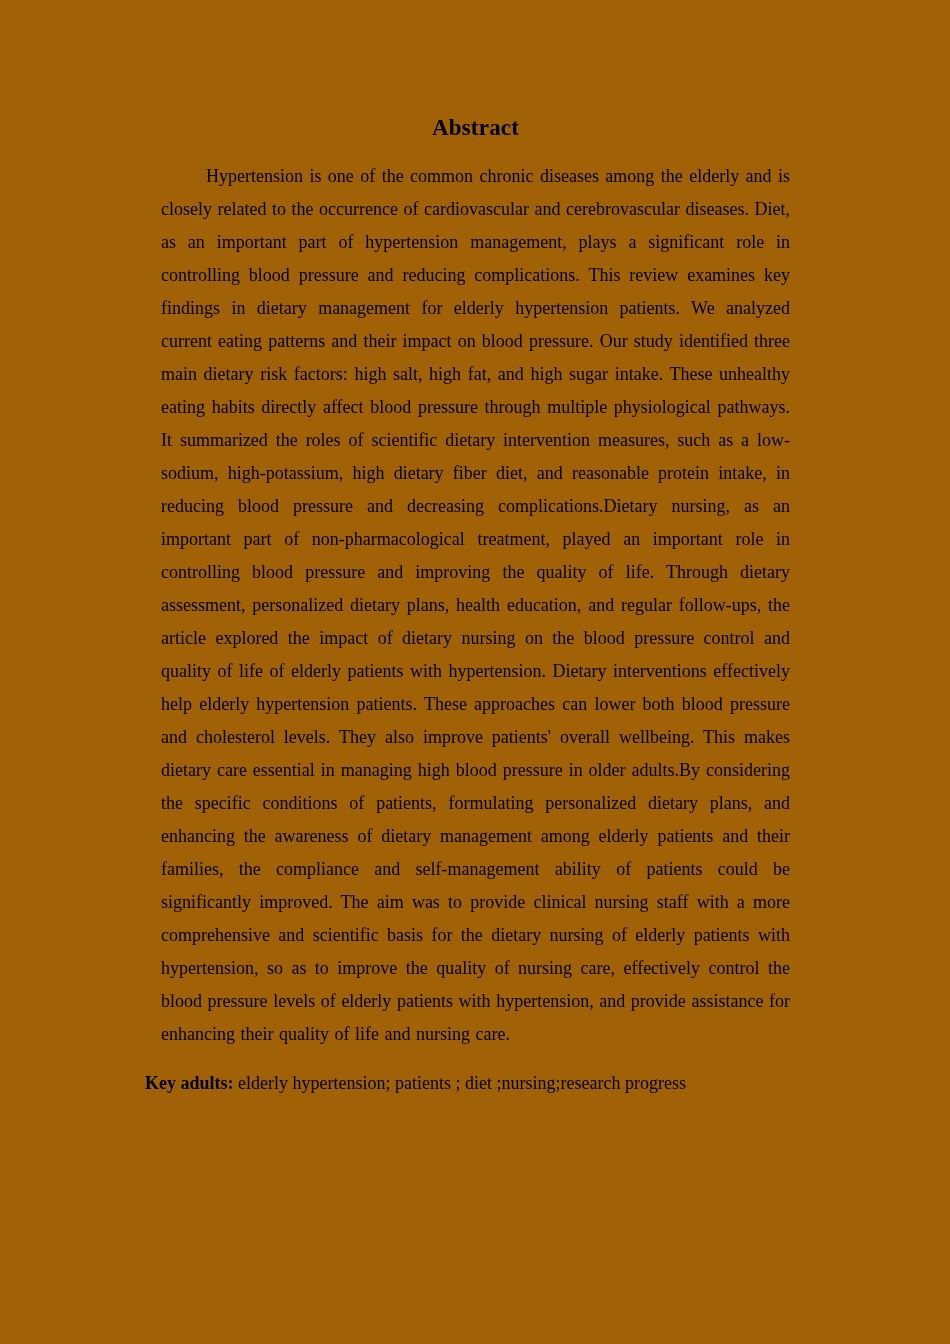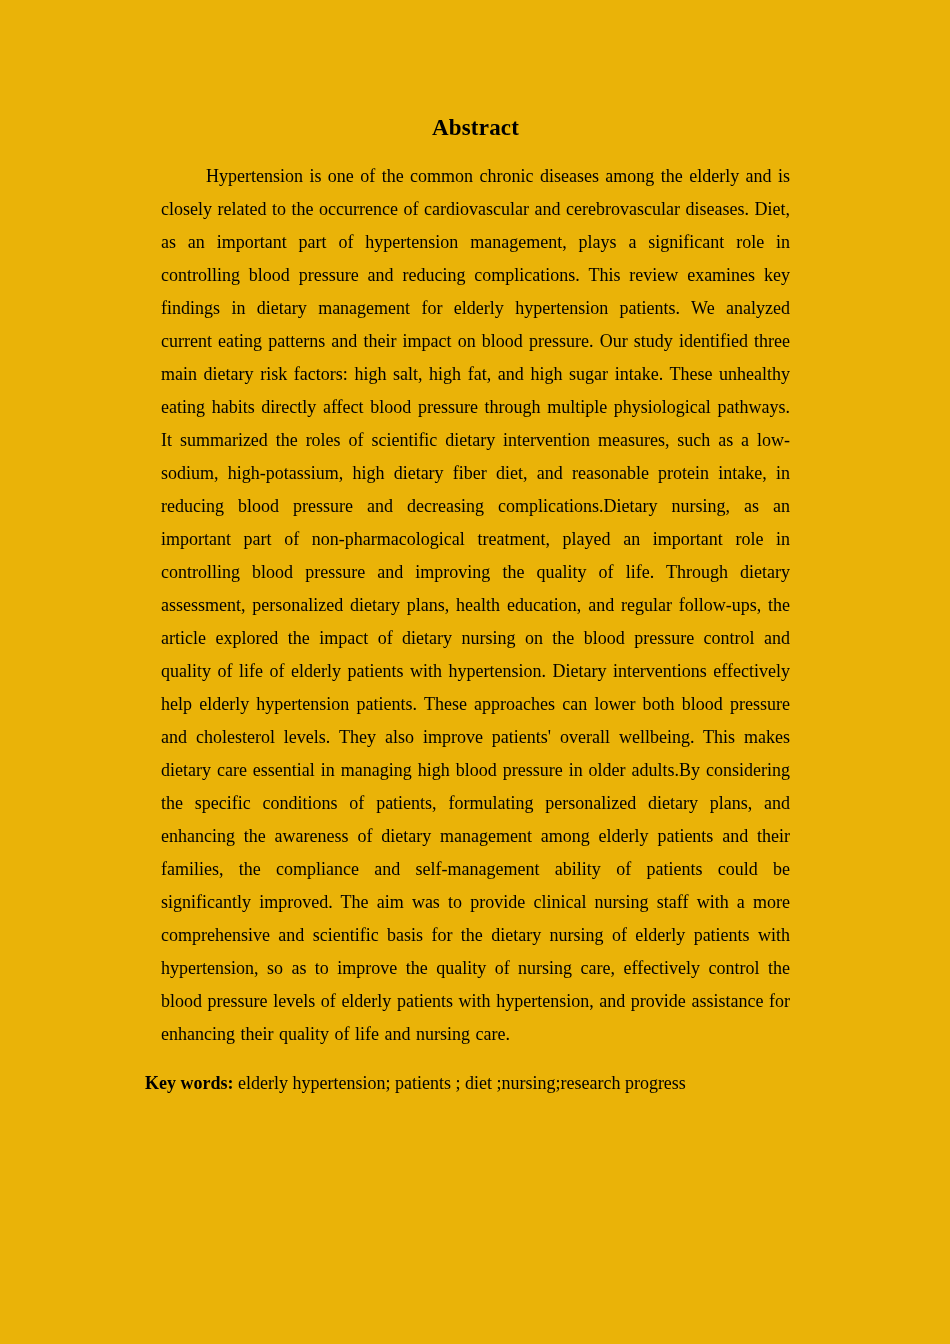--- a/index.html
+++ b/index.html
@@ -5,21 +5,21 @@
   html, body {
     margin: 0;
     padding: 0;
     background: #ffffff;
   }
   .page {
     position: relative;
     width: 950px;
     height: 1344px;
     box-sizing: border-box;
-    background: #eab308;
+    background: #a16207;
     color: #000000;
     padding: 111px 144px 0 145px;
     font-family: "Liberation Serif", "DejaVu Serif", serif;
     overflow: hidden;
   }
   .doc-title {
     margin: 0 0 3px 0;
     font-size: 23px;
     line-height: 33px;
     font-weight: bold;
@@ -47,16 +47,16 @@
 </style>
 </head>
 <body>
 
 <div class="page">
   <h1 class="doc-title">Abstract</h1>
 
   <p class="abstract-text">Hypertension is one of the common chronic diseases among the elderly and is closely related to the occurrence of cardiovascular and cerebrovascular diseases. Diet, as an important part of hypertension management, plays a significant role in controlling blood pressure and reducing complications. This review examines key findings in dietary management for elderly hypertension patients. We analyzed current eating patterns and their impact on blood pressure. Our study identified three main dietary risk factors: high salt, high fat, and high sugar intake. These unhealthy eating habits directly affect blood pressure through multiple physiological pathways. It summarized the roles of scientific dietary intervention measures, such as a low-sodium, high-potassium, high dietary fiber diet, and reasonable protein intake, in reducing blood pressure and decreasing complications.Dietary nursing, as an important part of non-pharmacological treatment, played an important role in controlling blood pressure and improving the quality of life. Through dietary assessment, personalized dietary plans, health education, and regular follow-ups, the article explored the impact of dietary nursing on the blood pressure control and quality of life of elderly patients with hypertension. Dietary interventions effectively help elderly hypertension patients. These approaches can lower both blood pressure and cholesterol levels. They also improve patients' overall wellbeing. This makes dietary care essential in managing high blood pressure in older adults.By considering the specific conditions of patients, formulating personalized dietary plans, and enhancing the awareness of dietary management among elderly patients and their families, the compliance and self-management ability of patients could be significantly improved. The aim was to provide clinical nursing staff with a more comprehensive and scientific basis for the dietary nursing of elderly patients with hypertension, so as to improve the quality of nursing care, effectively control the blood pressure levels of elderly patients with hypertension, and provide assistance for enhancing their quality of life and nursing care.</p>
 
   <p class="keywords-line">
-    <span class="keywords-label">Key words:</span>
+    <span class="keywords-label">Key adults:</span>
     <span class="keywords-text">elderly hypertension; patients ; diet ;nursing;research progress</span>
   </p>
 </div>
 
 </body></html>

